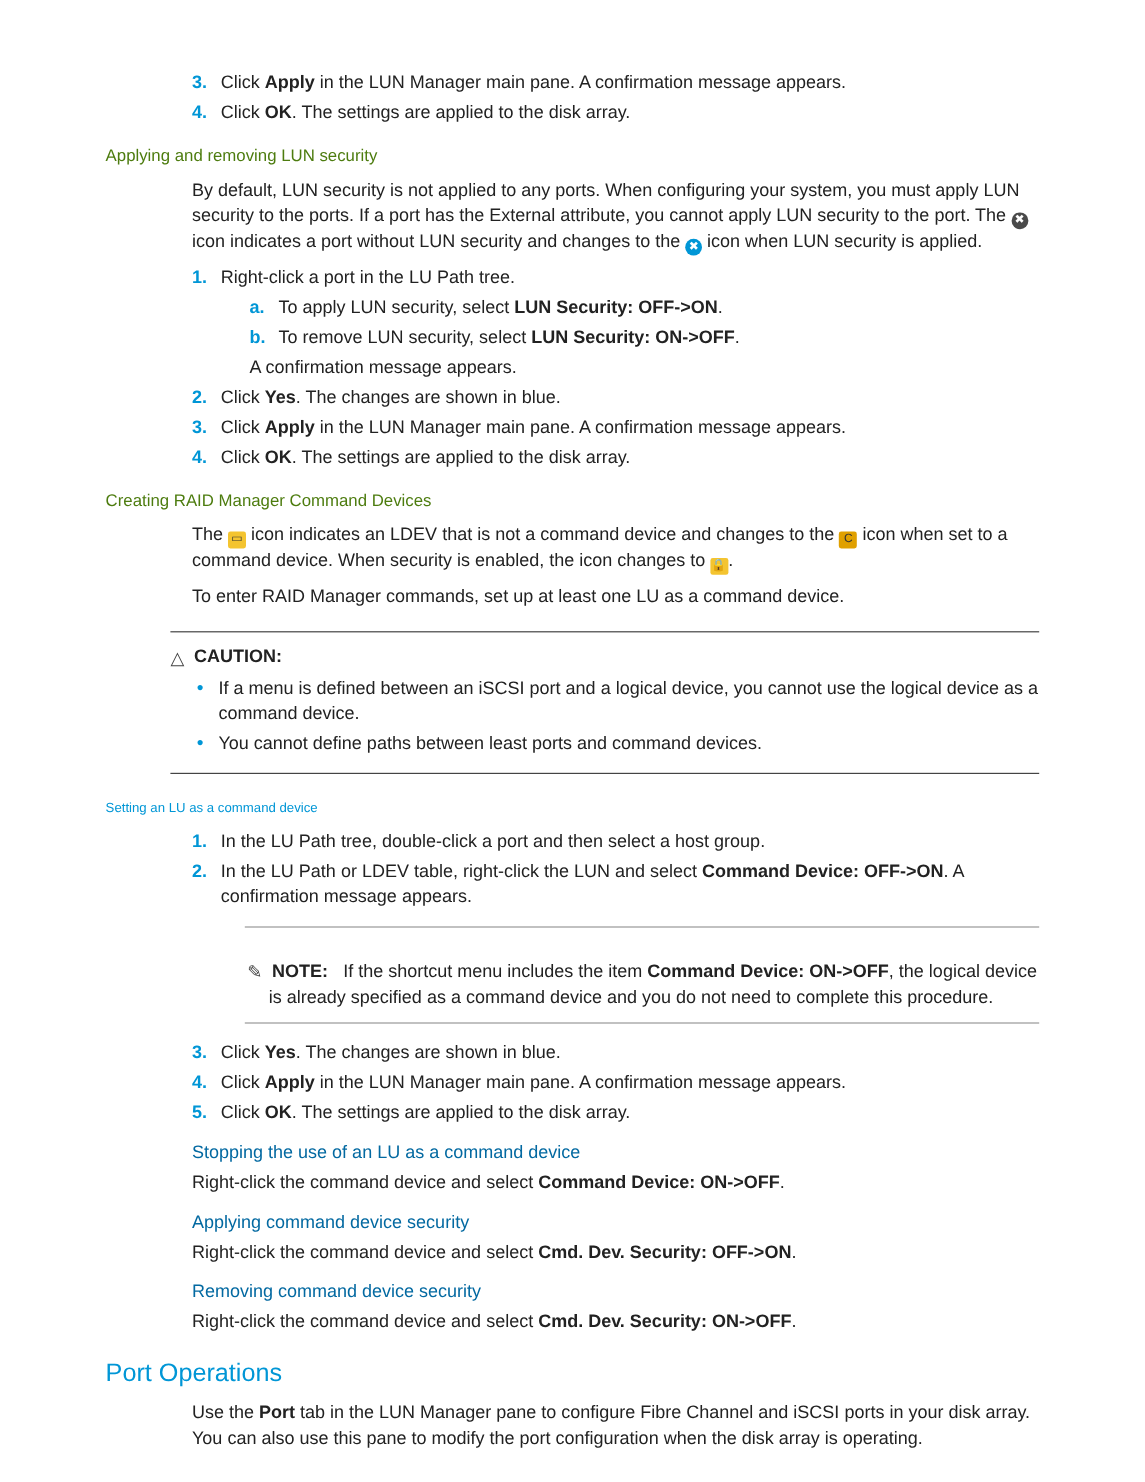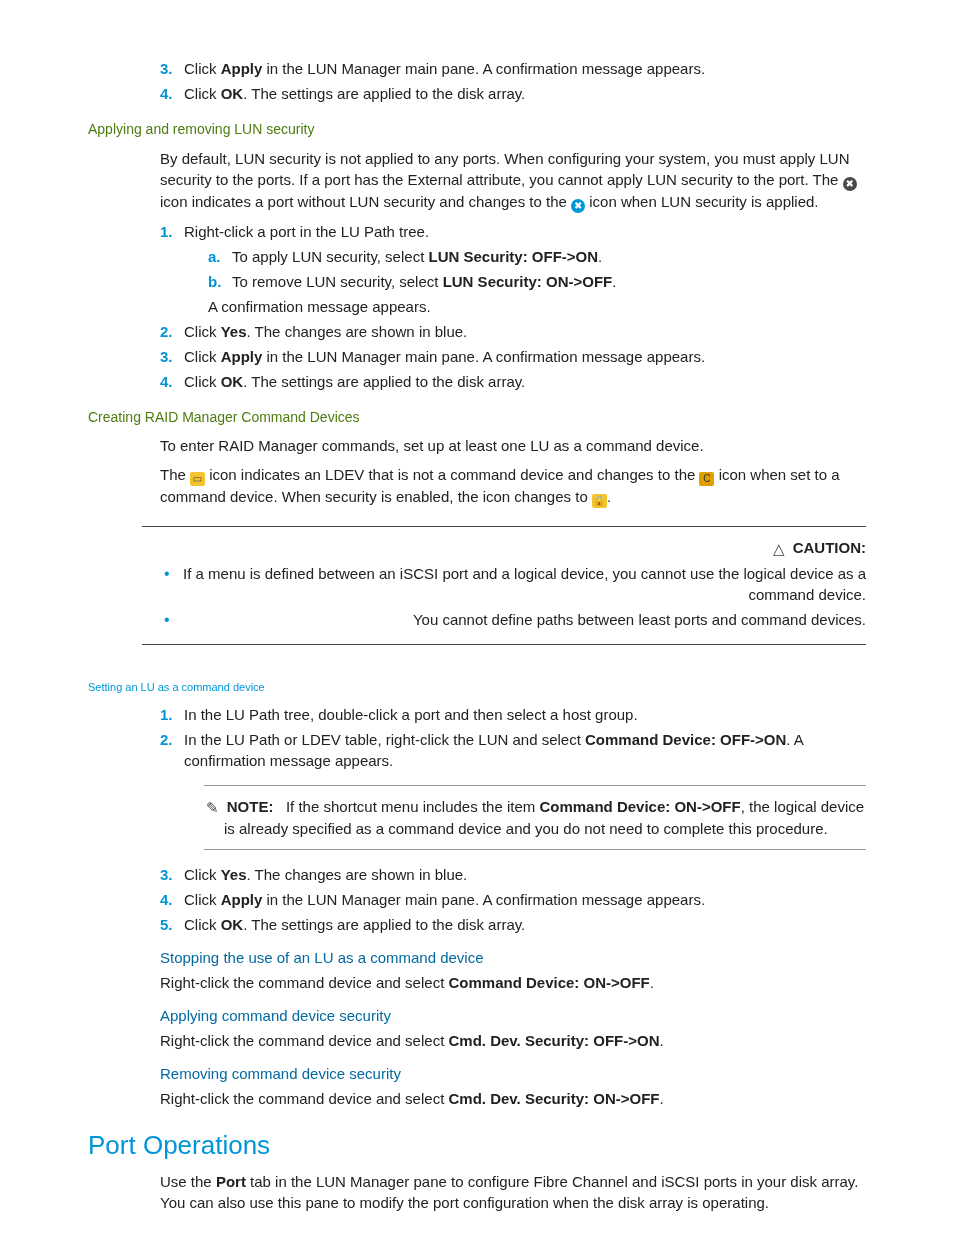--- a/index.html
+++ b/index.html
@@ -8,21 +8,21 @@
     color: #222;
     margin: 0;
     padding: 52px 88px 40px 88px;
     background: #fff;
     line-height: 1.4;
     width: 954px;
     box-sizing: border-box;
   }
   .h1 {
     color: #0096d6;
-    font-size: 26px;
+    font-size: 21px;
     font-weight: 300;
     margin: 18px 0 8px -72px;
   }
   .h2 {
     color: #4d7c0f;
     font-size: 14px;
     font-weight: 300;
     margin: 16px 0 8px -72px;
   }
   .h3 {
@@ -85,39 +85,38 @@
   ul.bullets > li::before {
     content: "•";
     position: absolute;
     left: 4px;
     color: #0096d6;
     font-size: 16px;
   }
   .callout {
     border-top: 1.5px solid #444;
     border-bottom: 1.5px solid #444;
-    margin: 18px 0 35px -18px;
+    margin: 18px 0 22px -18px;
     padding: 10px 0 10px 18px;
-    text-align: right;
   }
   .callout-label {
     font-weight: bold;
   }
   .caution-icon, .note-icon {
     display: inline-block;
     vertical-align: -1px;
     margin-left: -18px;
     margin-right: 4px;
     color: #444;
   }
   .note-box {
     border-top: 1px solid #999;
     border-bottom: 1px solid #999;
     margin: 14px 0 14px 20px;
-    padding: 10px 0 10px 20px;
+    padding: 26px 0 10px 20px;
   }
   .inline-icon {
     display: inline-block;
     width: 14px;
     height: 14px;
     border-radius: 50%;
     vertical-align: -2px;
     font-size: 10px;
     line-height: 14px;
     text-align: center;
@@ -167,24 +166,24 @@
     </li>
     <li><span class="num-marker">3.</span>
       <span>Click </span><b>Apply</b><span> in the LUN Manager main pane. A confirmation message appears.</span>
     </li>
     <li><span class="num-marker">4.</span>
       <span>Click </span><b>OK</b><span>. The settings are applied to the disk array.</span>
     </li>
   </ol>
 
   <div class="h2">Creating RAID Manager Command Devices</div>
+  <div class="body-text">
+    <span>The </span><span class="inline-icon icon-yellow">▭</span><span> icon indicates an LDEV that is not a command device and changes to the </span><span class="inline-icon icon-yellow2">C</span><span> icon when set to a command device. When security is enabled, the icon changes to </span><span class="inline-icon icon-lock">🔒</span>.
+  </div>
   <div class="body-text">To enter RAID Manager commands, set up at least one LU as a command device.</div>
-  <div class="body-text">
-    <span>The </span><span class="inline-icon icon-yellow">▭</span><span> icon indicates an LDEV that is not a command device and changes to the </span><span class="inline-icon icon-yellow2">C</span><span> icon when set to a command device. When security is enabled, the icon changes to </span><span class="inline-icon icon-lock">🔒</span>.
-  </div>
 
   <div class="callout">
     <span class="caution-icon">△</span>
     <span class="callout-label">CAUTION:</span>
     <ul class="bullets">
       <li>If a menu is defined between an iSCSI port and a logical device, you cannot use the logical device as a command device.</li>
       <li>You cannot define paths between least ports and command devices.</li>
     </ul>
   </div>
 

